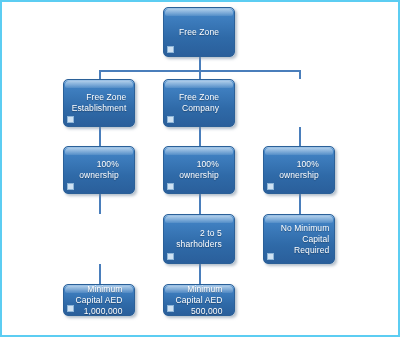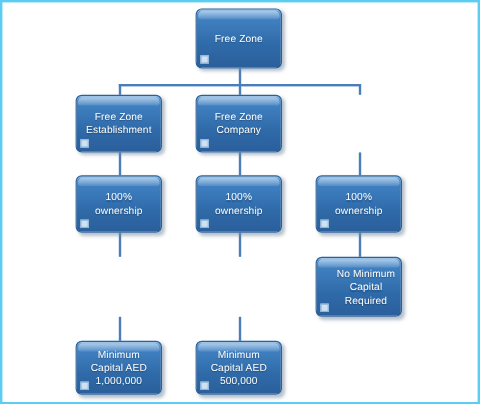--- a/index.html
+++ b/index.html
@@ -41,21 +41,21 @@
     width: 72px;
     border-radius: 5px;
     background: linear-gradient(180deg, #4a8fd0 0%, #3f7fc0 18%, #2f6aa8 62%, #2a5f9b 100%);
     border: 1px solid #2b6098;
     box-shadow: 2px 2px 3px rgba(120,140,160,0.55),
                 inset 0 1px 0 rgba(255,255,255,0.45);
     color: #ffffff;
     display: flex;
     align-items: center;
     justify-content: center;
-    text-align: center;
+    text-align: right;
     overflow: hidden;
   }
 
   
   .node::before {
     content: "";
     position: absolute;
     left: 1px; right: 1px; top: 1px;
     height: 7px;
     border-radius: 4px 4px 2px 2px;
@@ -85,21 +85,21 @@
     white-space: pre-line;
     padding: 2px 3px;
     text-shadow: 0 1px 1px rgba(0,0,0,0.30);
   }
 
   
   .h-top  { height: 50px; }
   .h-r2   { height: 48px; }
   .h-r3   { height: 48px; }
   .h-r4   { height: 50px; }
-  .h-r5   { height: 45px; }
+  .h-r5   { height: 32px; }
 </style>
 </head>
 <body>
 
 <div id="page">
   <div id="canvas">
 
     <div class="conn v" style="left:197px; top:55px; height:14px;"></div>
 
     <div class="conn h" style="left:97px; top:68px; width:201px;"></div>
@@ -138,20 +138,24 @@
     </div>
 
     <div class="node h-r2" style="left:161px; top:77px;">
       <span class="label">Free Zone
 Company</span>
     </div>
     <div class="node h-r3" style="left:161px; top:144px;">
       <span class="label">100%
 ownership</span>
     </div>
+    <div class="node h-r4" style="left:161px; top:212px;">
+      <span class="label">2 to 5
+sharholders</span>
+    </div>
     <div class="node h-r5" style="left:161px; top:282px;">
       <span class="label">Minimum
 Capital AED
 500,000</span>
     </div>
 
     <div class="node h-r3" style="left:261px; top:144px;">
       <span class="label">100%
 ownership</span>
     </div>

